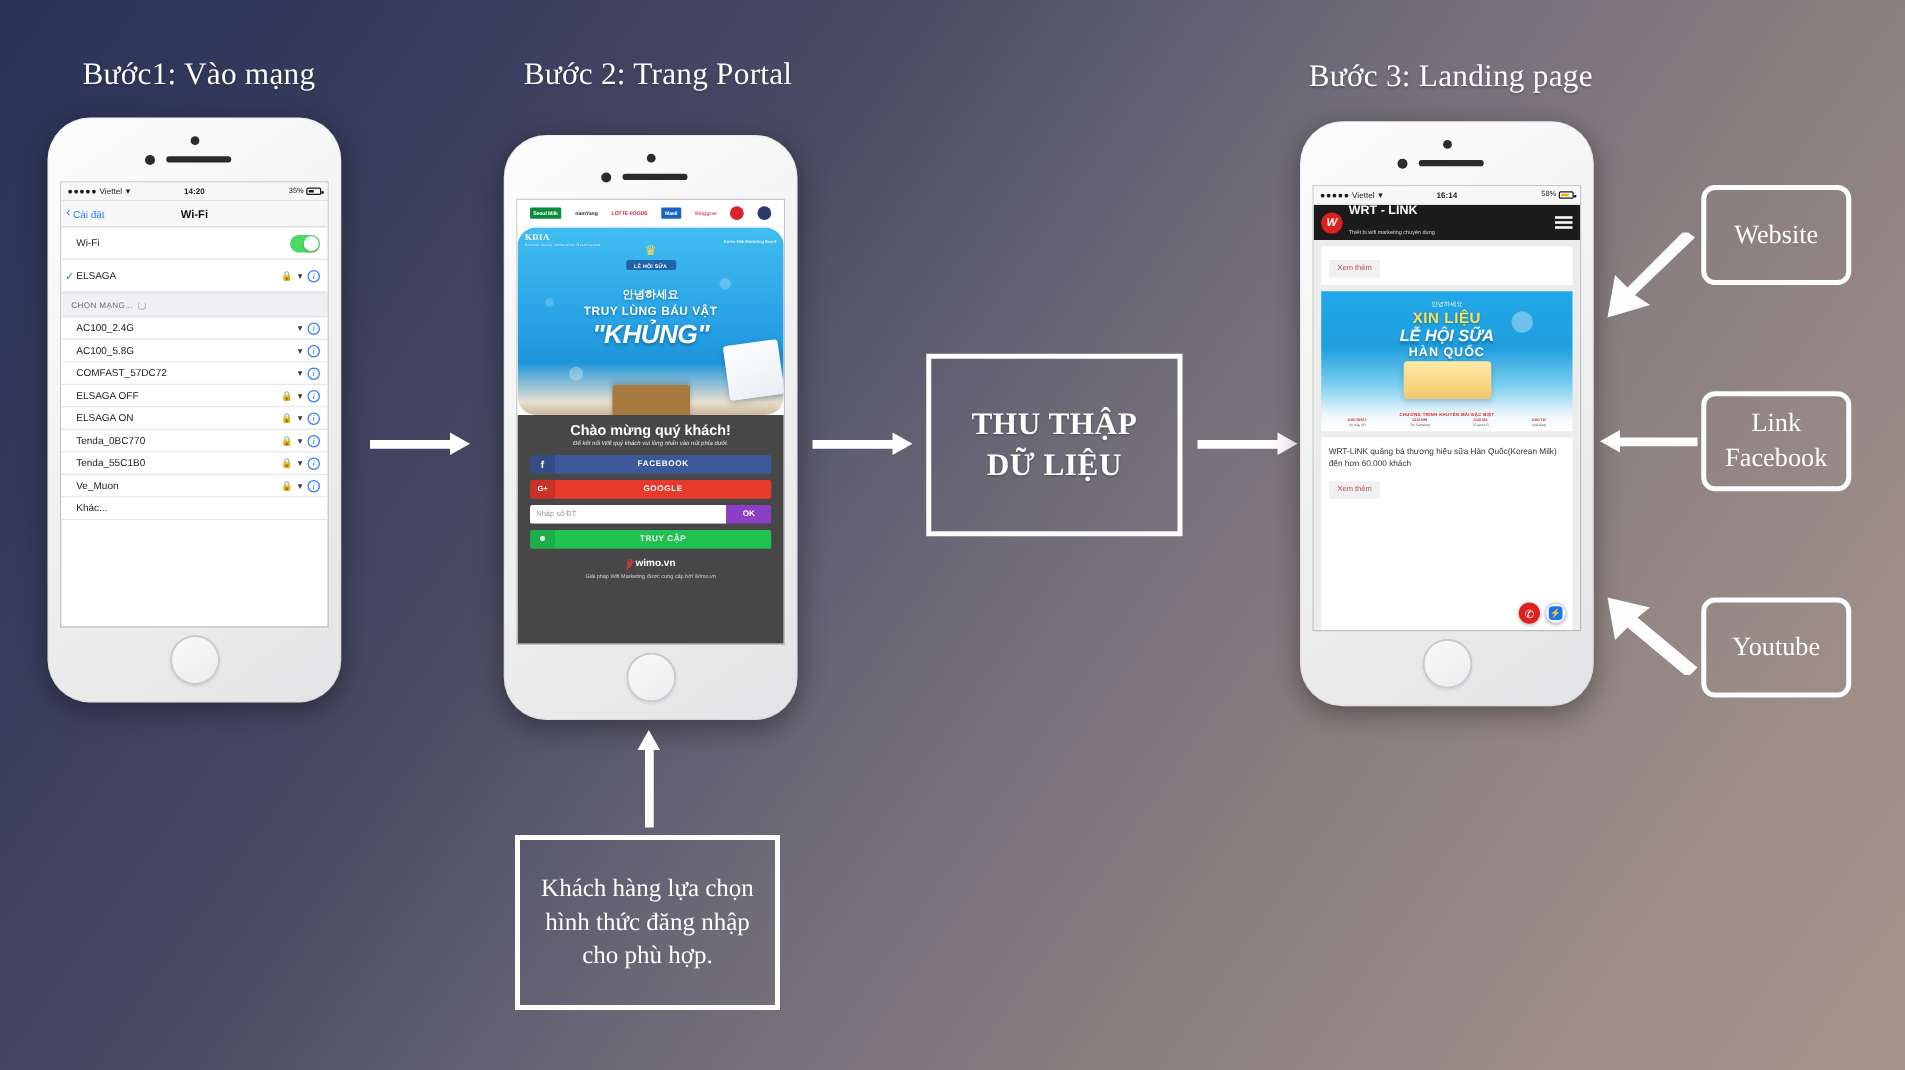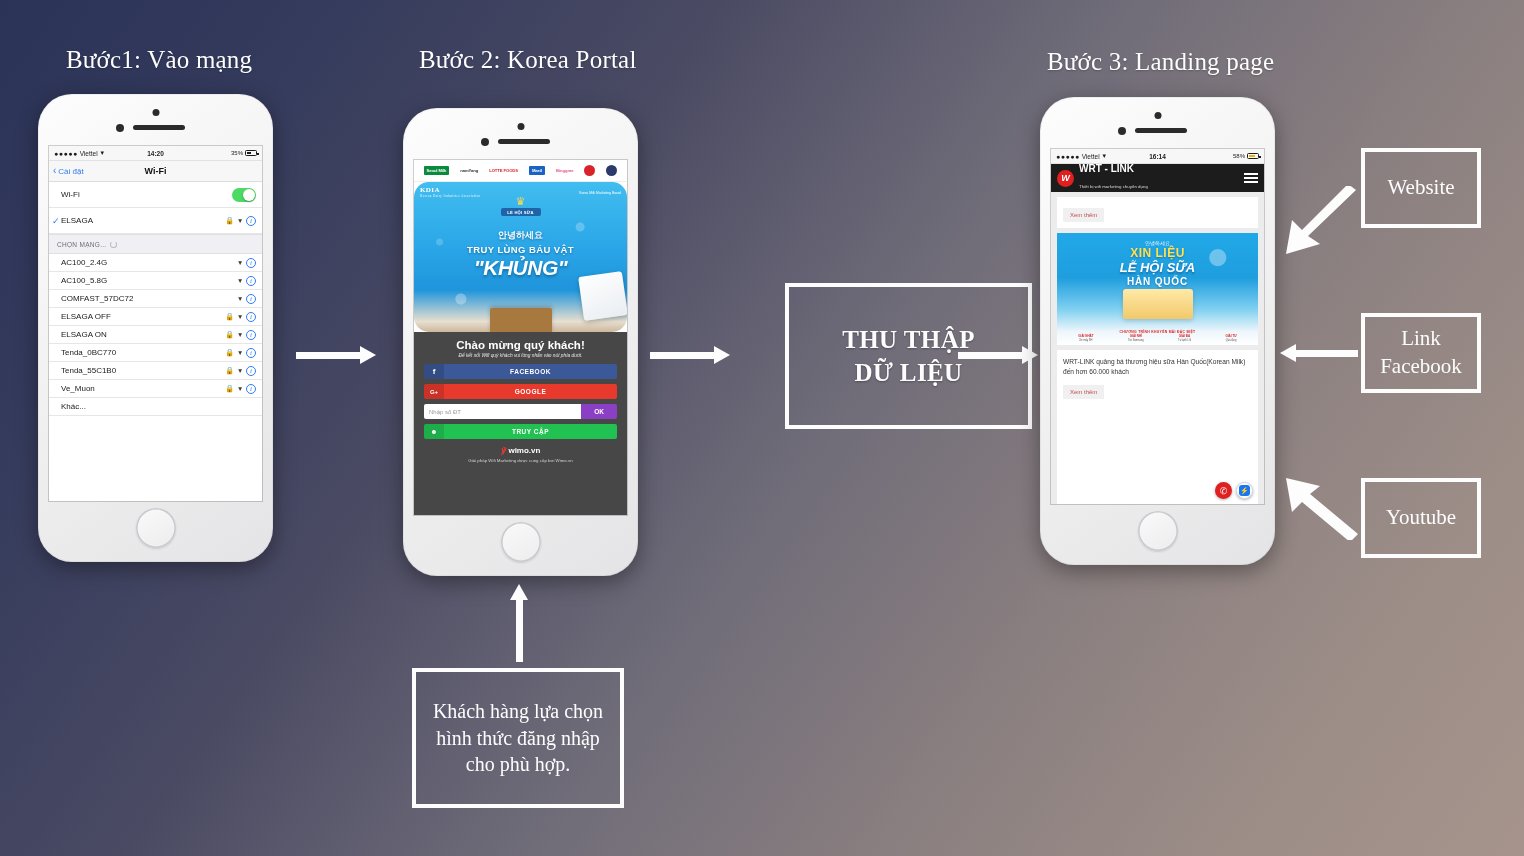--- a/index.html
+++ b/index.html
@@ -253,21 +253,21 @@
                 justify-content: center; font-size: 7px; }
 
   
   .wbox {
     position: absolute; border: 4px solid #fdfdfd; color: #fdfdfd;
     display: flex; align-items: center; justify-content: center;
     text-align: center; line-height: 1.32; background: transparent;
   }
   .center-box { font-size: 25px; font-weight: bold; letter-spacing: .4px;
                 text-shadow: 0 1px 2px rgba(0,0,0,.3); }
-  .side-box { font-size: 21px; }
+  .side-box { font-size: 21px; border-radius: 11px; }
   .cap-box  { font-size: 20px; padding: 8px 10px; }
 
   .arrow-h { position: absolute; height: 18px; }
   .arrow-h .shaft { position: absolute; top: 5.5px; height: 7px; background: #fdfdfd; }
   .arrow-h .head  { position: absolute; top: 0; width: 0; height: 0;
                     border-top: 9px solid transparent; border-bottom: 9px solid transparent; }
   .arrow-h.right .shaft { left: 0; right: 15px; }
   .arrow-h.right .head  { right: 0; border-left: 16px solid #fdfdfd; }
   .arrow-h.left  .shaft { right: 0; left: 15px; }
   .arrow-h.left  .head  { left: 0; border-right: 16px solid #fdfdfd; }
@@ -278,21 +278,21 @@
                     border-left: 9px solid transparent; border-right: 9px solid transparent;
                     border-bottom: 16px solid #fdfdfd; }
   .arrow-diag { position: absolute; }
 </style>
 </head>
 <body>
 
 <div class="stage">
 
   <div class="step-title" style="left:66px; top:46px;">Bước1: Vào mạng</div>
-  <div class="step-title" style="left:419px; top:46px;">Bước 2: Korea Portal</div>
+  <div class="step-title" style="left:419px; top:46px;">Bước 2: Trang Portal</div>
   <div class="step-title" style="left:1047px; top:48px;">Bước 3: Landing page</div>
 
   <div class="phone" style="left:38px; top:94px;">
     <div class="phone-top">
       <div class="cam"></div>
       <div class="sens"></div>
       <div class="spk"></div>
     </div>
     <div class="screen">
 
@@ -485,21 +485,21 @@
       </div>
     </div>
     <div class="home"></div>
   </div>
 
   <div class="arrow-h right" style="left:650px; top:346px; width:80px;">
     <span class="shaft"></span>
       <span class="head"></span>
   </div>
 
-  <div class="wbox center-box" style="left:741px; top:283px; width:247px; height:146px; flex-direction:column;margin-left:44px;">
+  <div class="wbox center-box" style="left:741px; top:283px; width:205px; height:146px; flex-direction:column;">
     <span>THU THẬP</span>
     <span>DỮ LIỆU</span>
   </div>
 
   <div class="arrow-h right" style="left:958px; top:346px; width:80px;">
     <span class="shaft"></span>
       <span class="head"></span>
   </div>
 
   <div class="phone" style="left:1040px; top:97px;">

